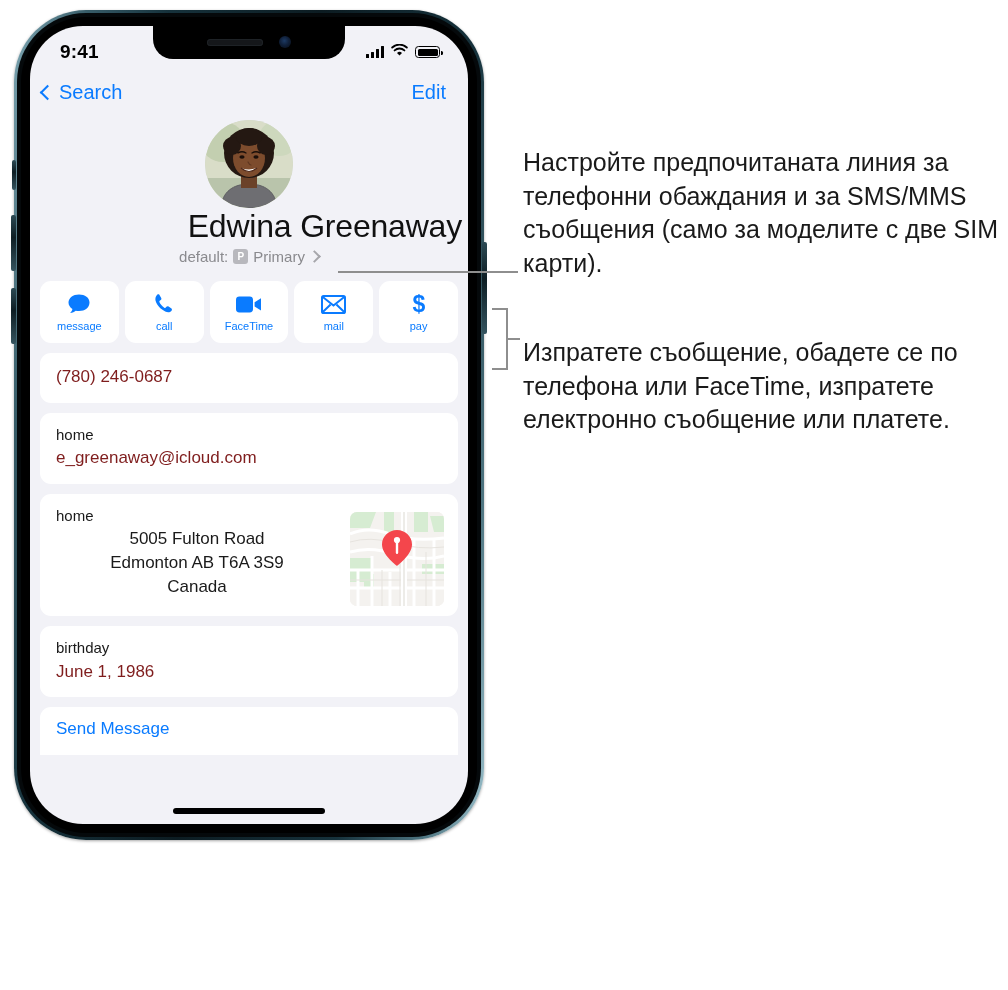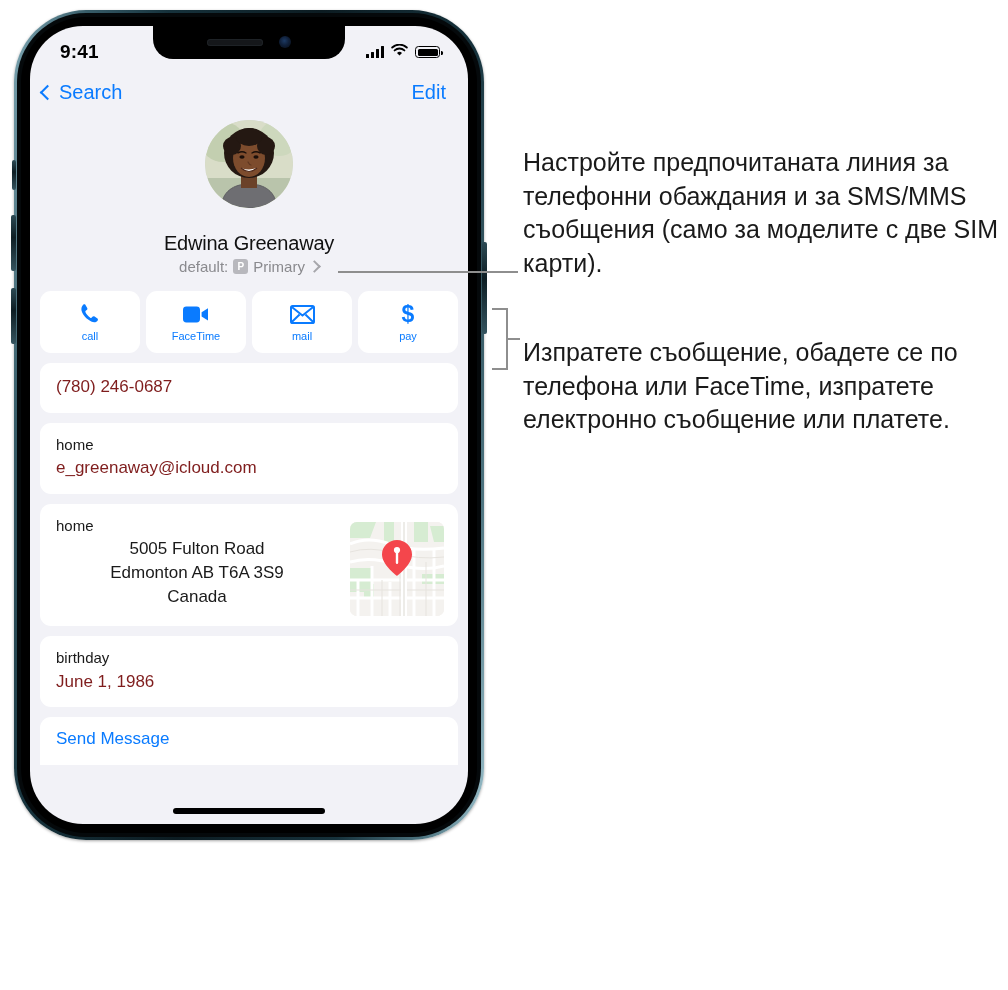--- a/index.html
+++ b/index.html
@@ -176,24 +176,24 @@
   .avatar {
     width: 88px; height: 88px;
     border-radius: 50%;
     overflow: hidden;
     background: #cfd6c5;
     position: relative;
   }
   .avatar svg { display:block; width:100%; height:100%; }
 
   .cname {
-    text-align: center;
-    font-size: 20px;
+    text-align: right;
+    font-size: 32px;
     color: #111;
-    margin-top: 24px;
+    margin-top: 0;
     letter-spacing: -.2px;
   }
   .cdefault {
     text-align: right;
     margin-top: 3px;
     font-size: 15px;
     color: #8a8a8e;
     display: flex;
     align-items: center;
     justify-content: center;
@@ -414,20 +414,28 @@
 
       <div class="cdefault">
         <span>default:</span>
         <span class="sim-badge">P</span>
         <span>Primary</span>
         <span class="chev-right-sm"></span>
       </div>
 
       <div class="actions">
 
+        <div class="act">
+          <span class="glyph">
+            <svg width="24" height="22" viewBox="0 0 24 22">
+                <path d="M12 1.5C6 1.5 1.5 5 1.5 9.6c0 2.6 1.5 4.9 3.9 6.4-.3 1.6-1.2 3-2.4 4 2.6-.2 4.5-1.3 5.7-2.3 1 .3 2.1.4 3.3.4 6 0 10.5-3.5 10.5-8.5S18 1.5 12 1.5z" fill="#0a7bff"></path>
+              </svg>
+          </span>
+          <span class="lbl">message</span>
+        </div>
 
         <div class="act">
           <span class="glyph">
             <svg width="22" height="22" viewBox="0 0 22 22">
                 <path d="M6.2 1.6c-.9-.6-2 .1-2.6.9-1.6 2-1.6 4.7-.3 7.2 1.3 2.6 3.4 5.1 5.8 6.9 2.4 1.9 5 3.1 7.3 2.6 1-.2 2.2-1 2.5-2.1.2-.8-.2-1.4-.8-1.8l-2.5-1.7c-.7-.5-1.6-.4-2.2.2l-.9.9c-.3.3-.8.4-1.2.1-1-.6-2.1-1.6-3-2.7-.9-1.1-1.6-2.2-1.9-3.2-.2-.4 0-.9.3-1.1l1-.7c.7-.5.9-1.4.5-2.1L6.2 1.6z" fill="#0a7bff"></path>
               </svg>
           </span>
           <span class="lbl">call</span>
         </div>
 

